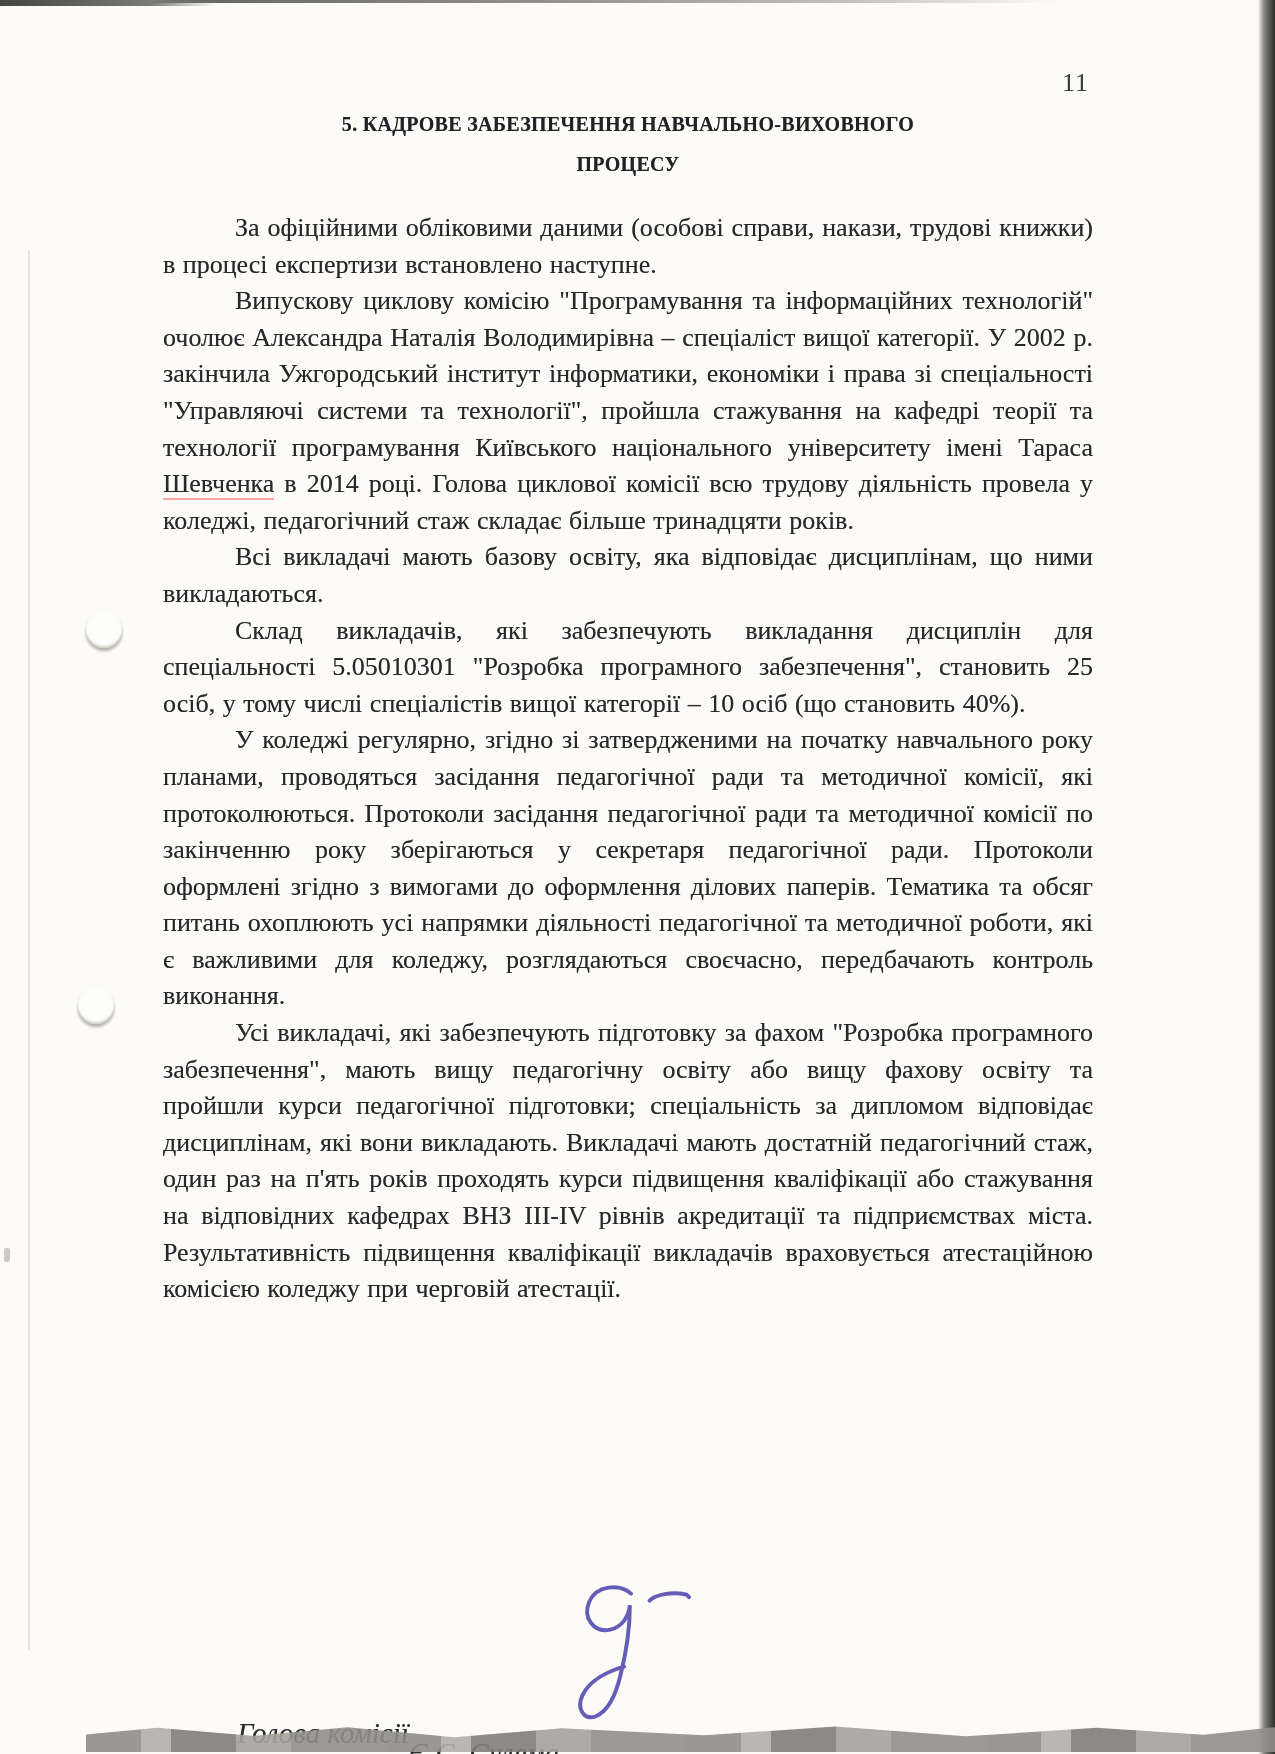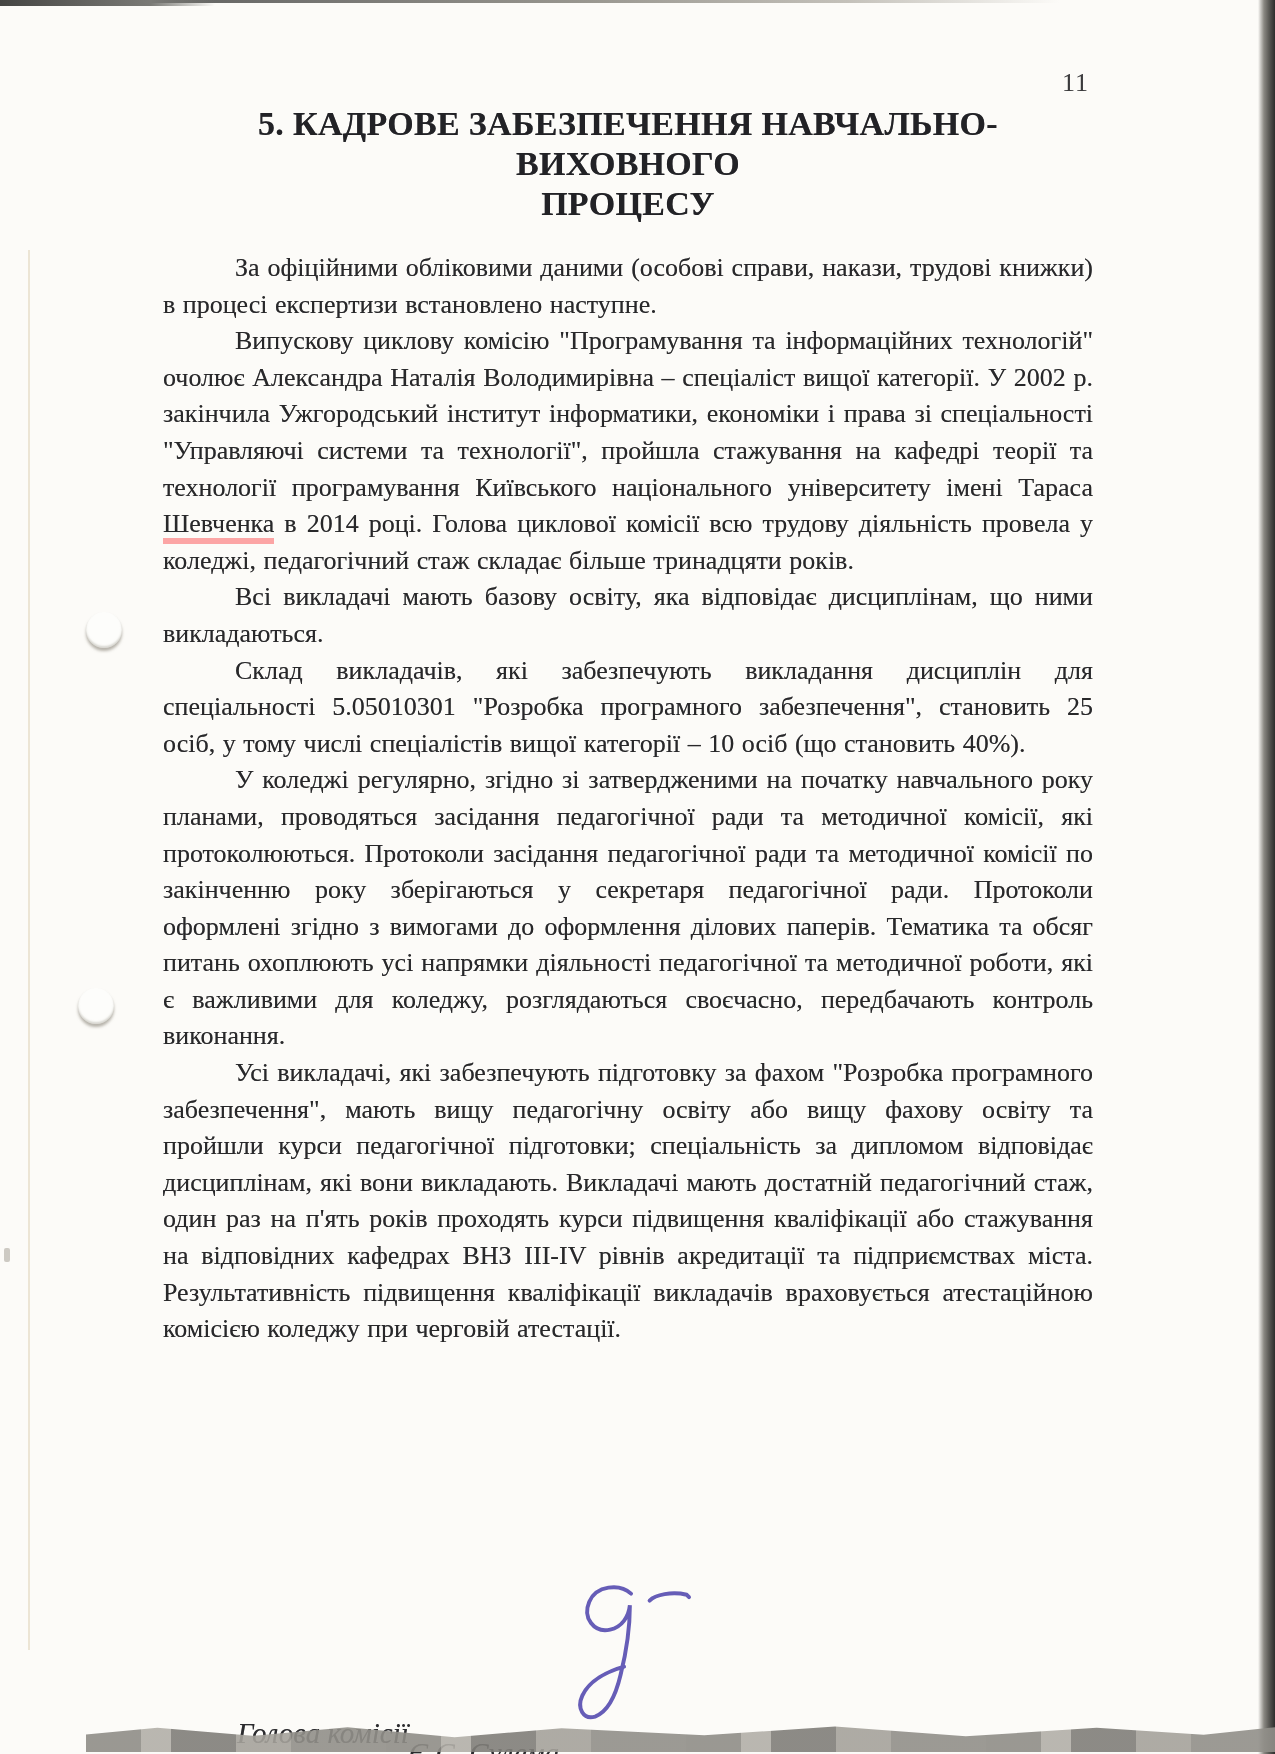--- a/index.html
+++ b/index.html
@@ -15,33 +15,33 @@
   
   .page-number{
     position:absolute;top:68px;left:1062px;
     font-size:26px;color:#3a3a3c;letter-spacing:1px;
   }
   
   .content{
     position:absolute;left:163px;top:104px;width:930px;
   }
   h1.doc-title{
-    font-size:34px;line-height:40px;font-weight:bold;
+    font-size:20px;line-height:40px;font-weight:bold;
     text-align:center;margin:0 0 26px 0;color:#222226;
     letter-spacing:.3px;
     text-shadow:0 0 .6px rgba(30,30,34,.55);
   }
   .content p{
     margin:0;
     font-size:26px;line-height:36.6px;
     text-align:justify;text-indent:72px;
     text-shadow:0 0 .5px rgba(40,40,44,.5);
     word-spacing:1px;
   }
-  .u{border-bottom:6px solid #fca5a5;}
+  .u{border-bottom:2px solid #fca5a5;}
   
   .footer{
     position:absolute;left:163px;top:1717px;width:930px;
     display:flex;
     padding:0;box-sizing:border-box;
     font-size:29px;color:#2b2b2e;
     text-shadow:0 0 .5px rgba(40,40,44,.5);
     font-style:italic;
   }
   .footer .left{margin-left:74px;}

